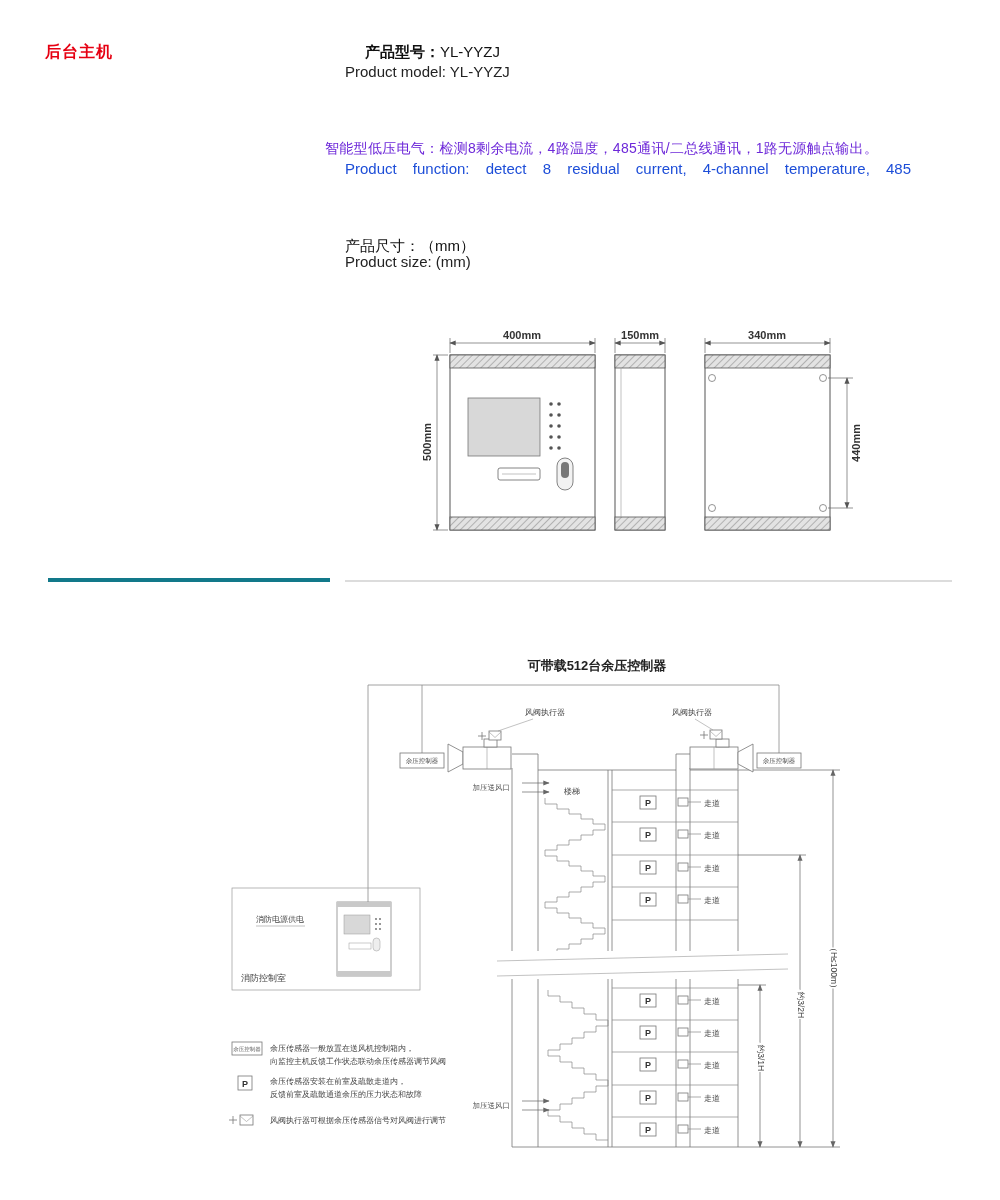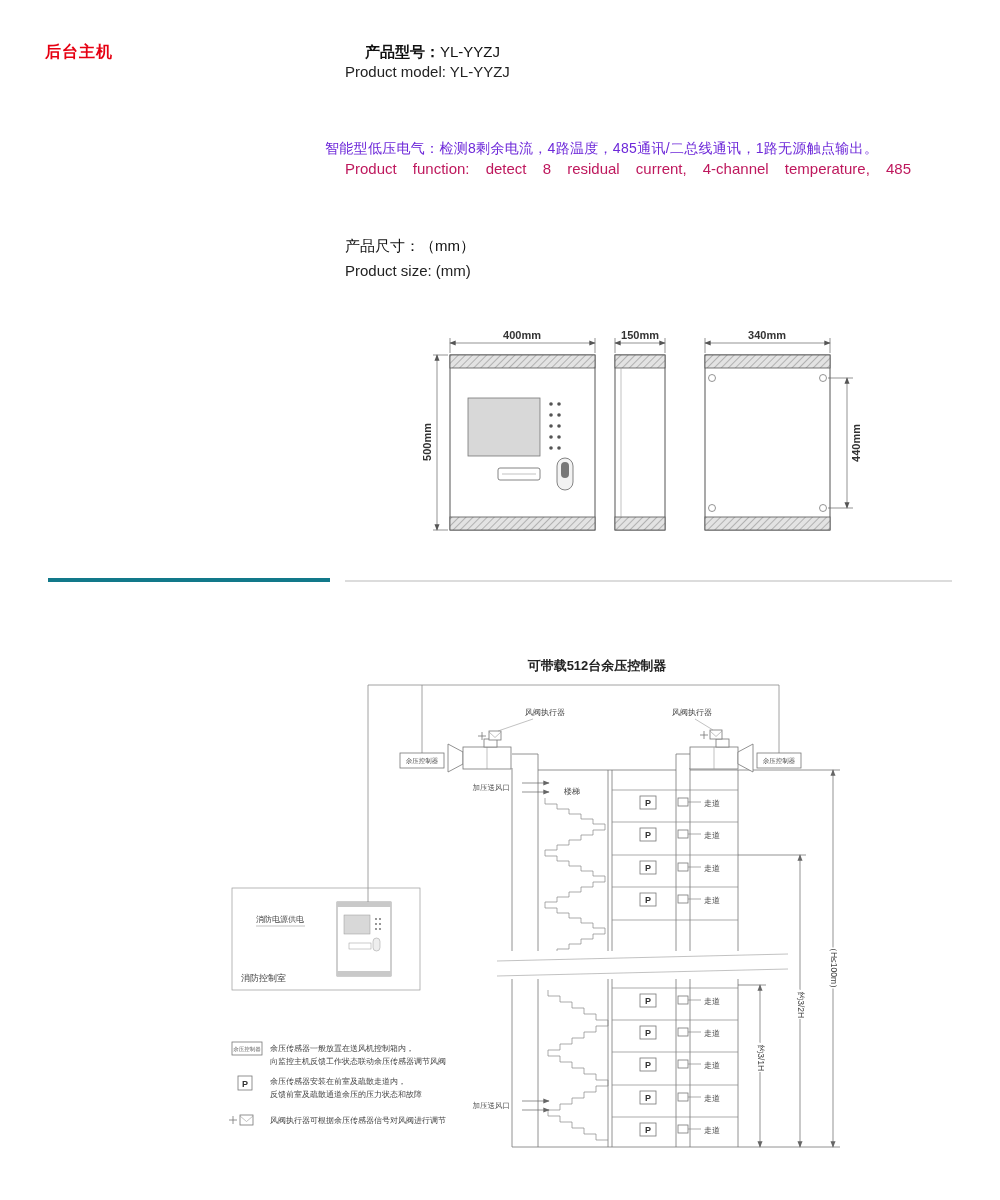--- a/index.html
+++ b/index.html
@@ -10,24 +10,24 @@
   *{margin:0;padding:0;box-sizing:border-box}
   html,body{background:#fff}
   body{font-family:"Liberation Sans","DejaVu Sans",sans-serif;}
   .page{position:relative;width:1000px;height:1200px;background:#fff;overflow:hidden;}
   .abs{position:absolute;}
   .doc-title{left:45px;top:42px;font-size:16px;font-weight:bold;color:var(--title-red);letter-spacing:1px;}
   .model-zh{left:365px;top:43px;font-size:15px;color:#111;}
   .model-zh .lbl{font-weight:bold;}
   .model-en{left:345px;top:63px;font-size:15px;color:#222;}
   .func-zh{left:305px;top:140px;font-size:14px;color:#6d28d9;letter-spacing:0.3px;margin-left:20px;}
-  .func-en1{left:345px;top:160px;width:566px;font-size:15px;color:#be185d;text-align:justify;text-align-last:justify;}
+  .func-en1{left:345px;top:160px;width:566px;font-size:15px;color:#1d4ed8;text-align:justify;text-align-last:justify;}
   .func-en2{left:345px;top:189px;font-size:15px;color:#222;}
   .size-zh{left:345px;top:237px;font-size:15px;font-weight:normal;color:#111;}
-  .size-en{left:345px;top:262px;font-size:15px;color:#222;}
+  .size-en{left:345px;top:253px;font-size:15px;color:#222;}
   .divider-teal{left:48px;top:578px;width:282px;height:4px;background:var(--accent-teal);}
   .divider-gray{left:345px;top:580px;width:607px;height:2px;background:var(--divider-gray);}
   .svg-drawing{position:absolute;left:420px;top:322px;}
   .svg-diagram{position:absolute;left:0;top:650px;}
 
   
   svg text{font-family:"Liberation Sans","DejaVu Sans",sans-serif;}
   .edge{fill:#fff;stroke:#555;stroke-width:1;}
   .hbar{fill:url(#hatch);stroke:#555;stroke-width:0.8;}
   .s08{stroke:#777;stroke-width:0.8;fill:none;}

